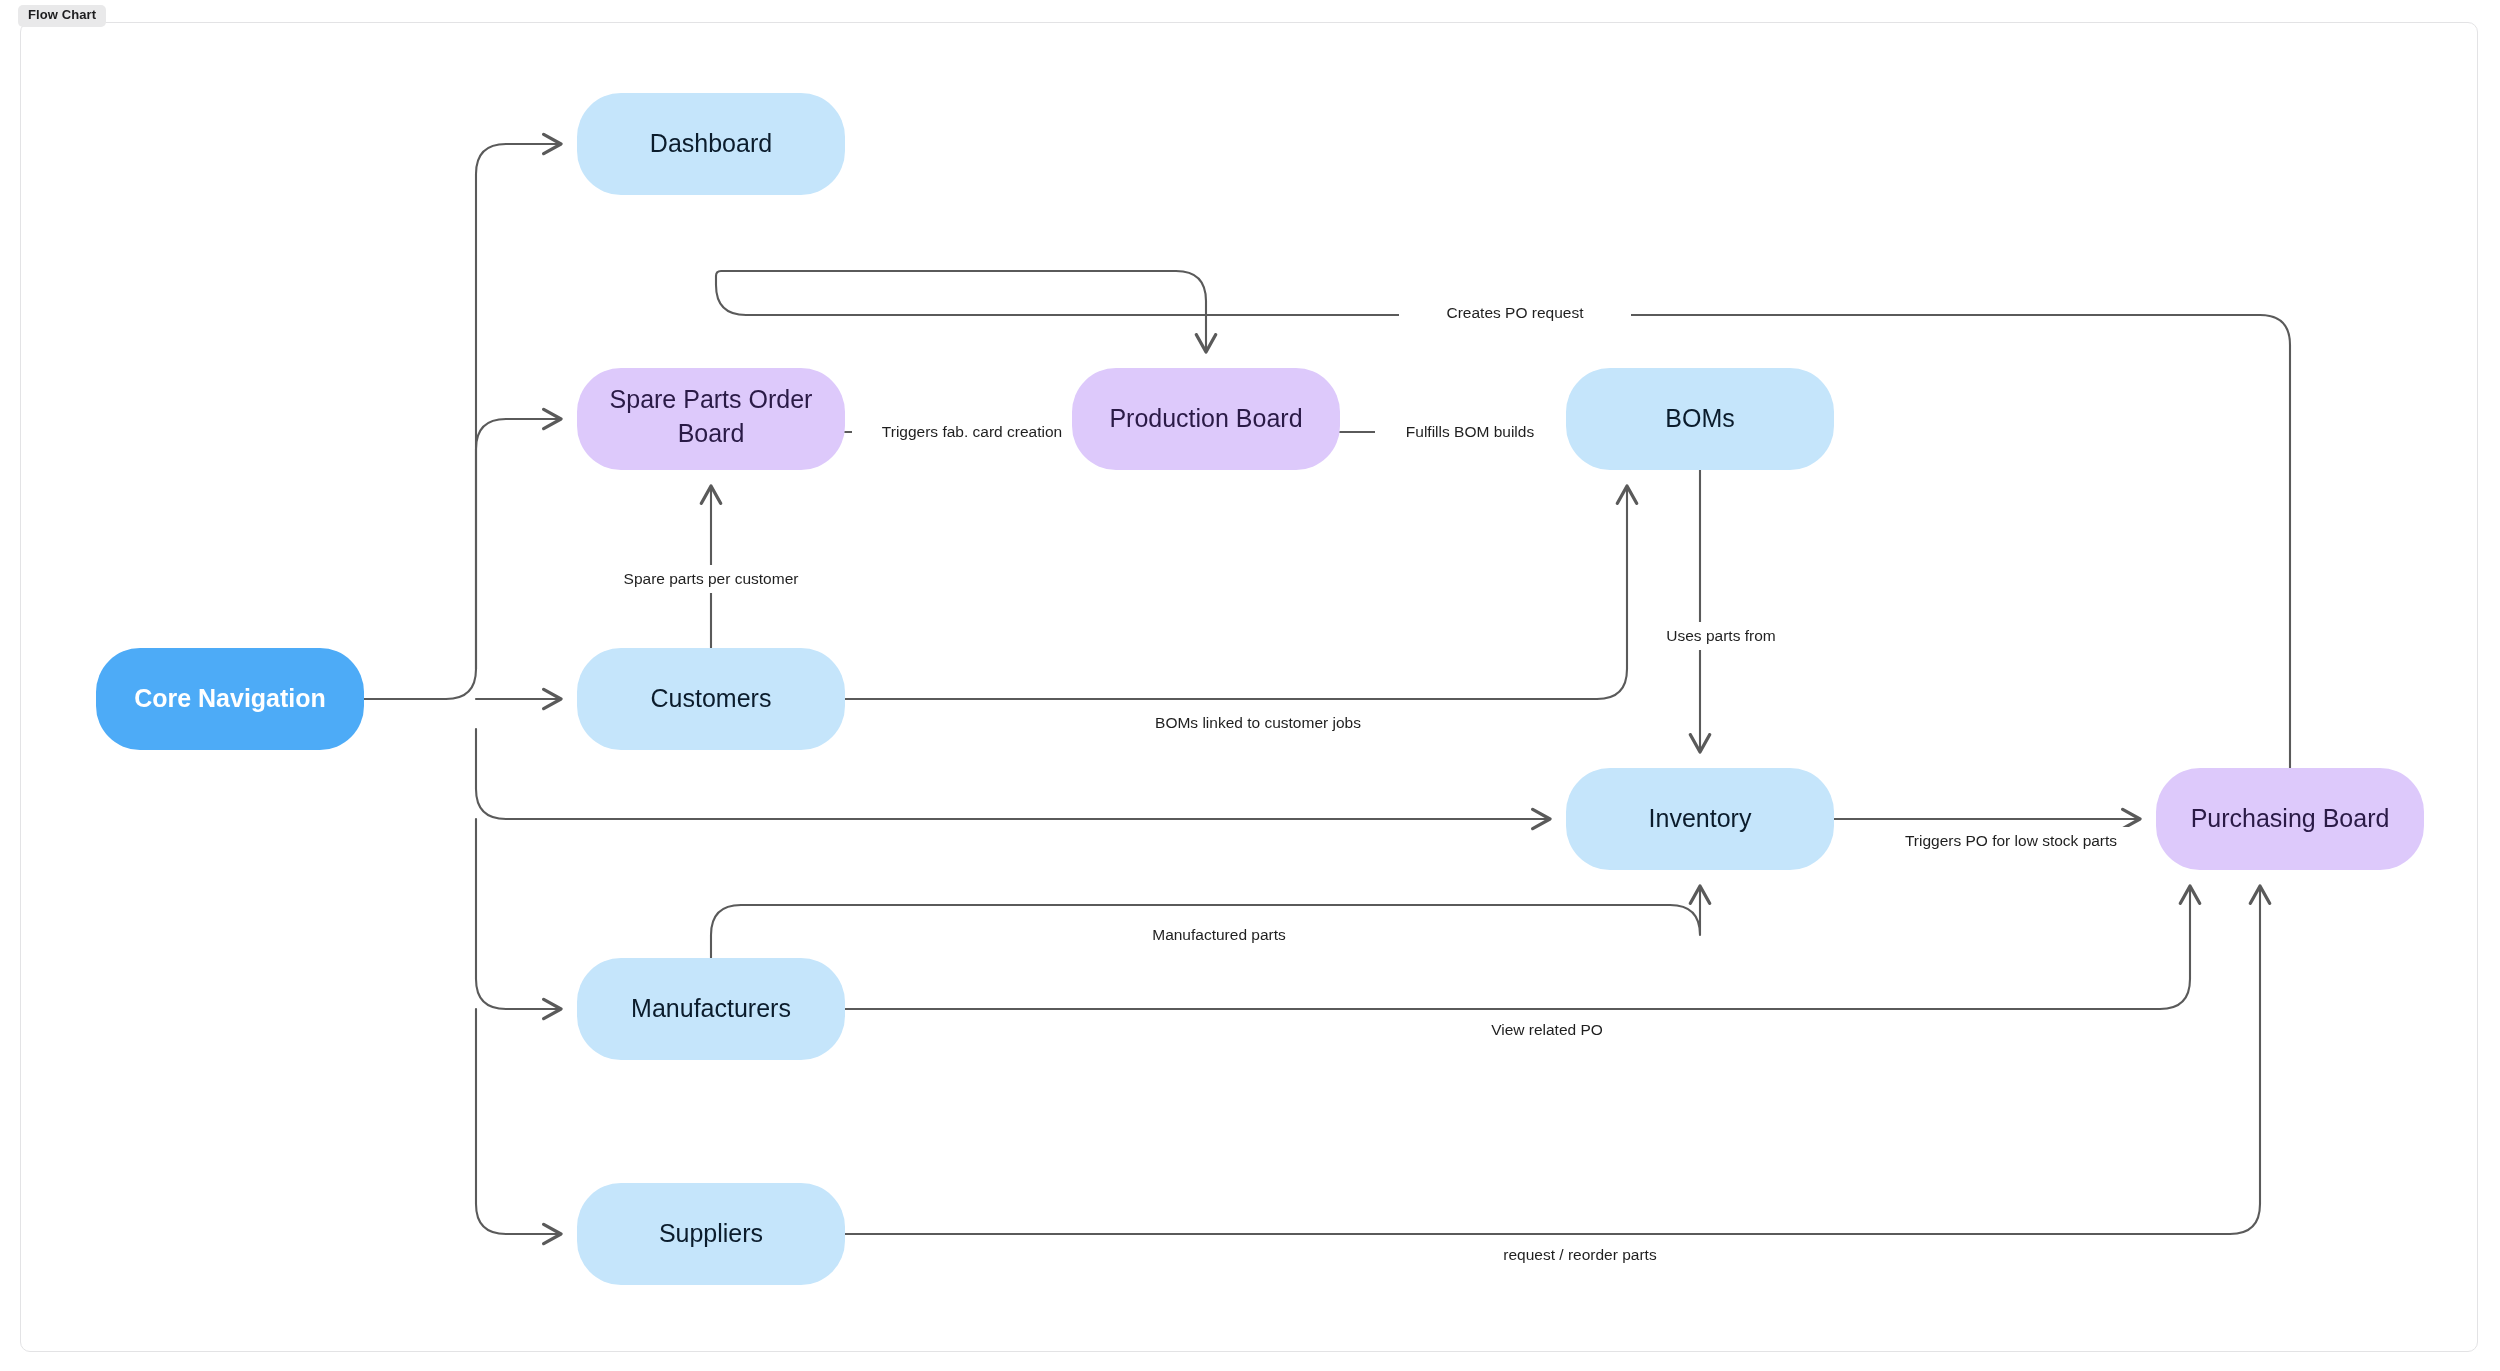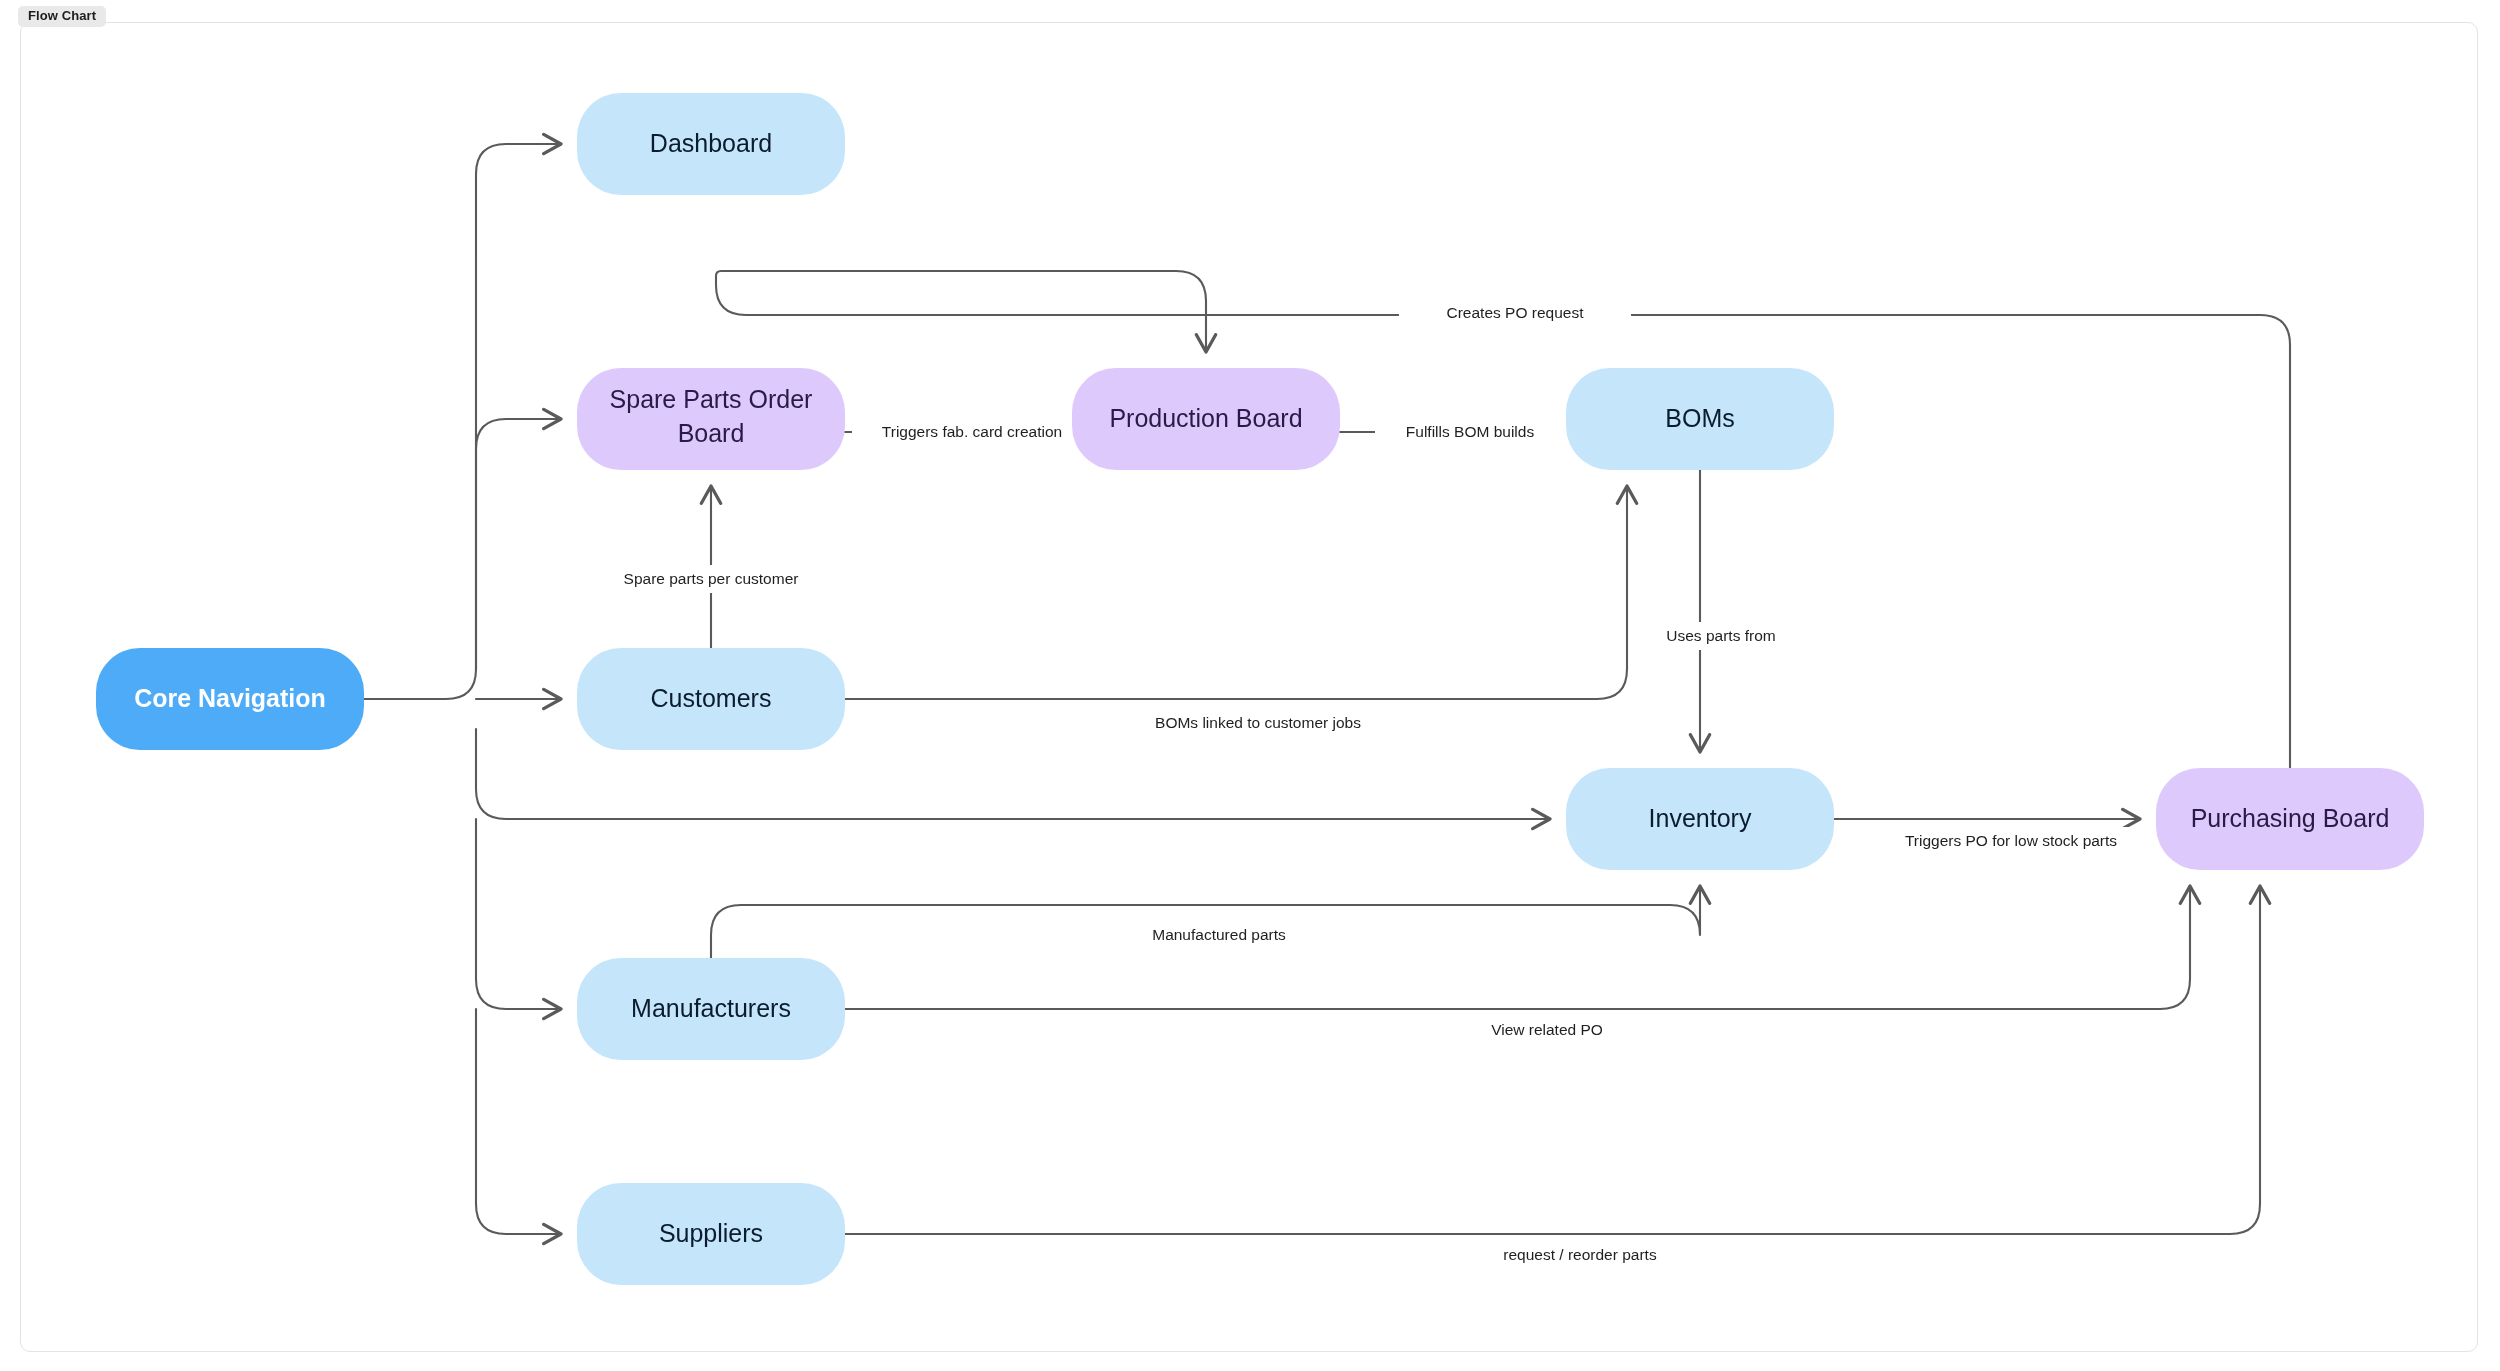--- a/index.html
+++ b/index.html
@@ -14,21 +14,21 @@
     height: 1371px;
     background: #ffffff;
     overflow: hidden;
   }
   .tab-strip {
     position: absolute;
     left: 18px;
     top: 5px;
     height: 22px;
     display: flex;
-    align-items: flex-end;
+    align-items: center;
     z-index: 5;
   }
   .tab-chip {
     background: #e9e9ea;
     color: #1d1d1f;
     border-radius: 5px;
     font-size: 13px;
     font-weight: 600;
     padding: 3px 10px 4px 10px;
     line-height: 1.1;

